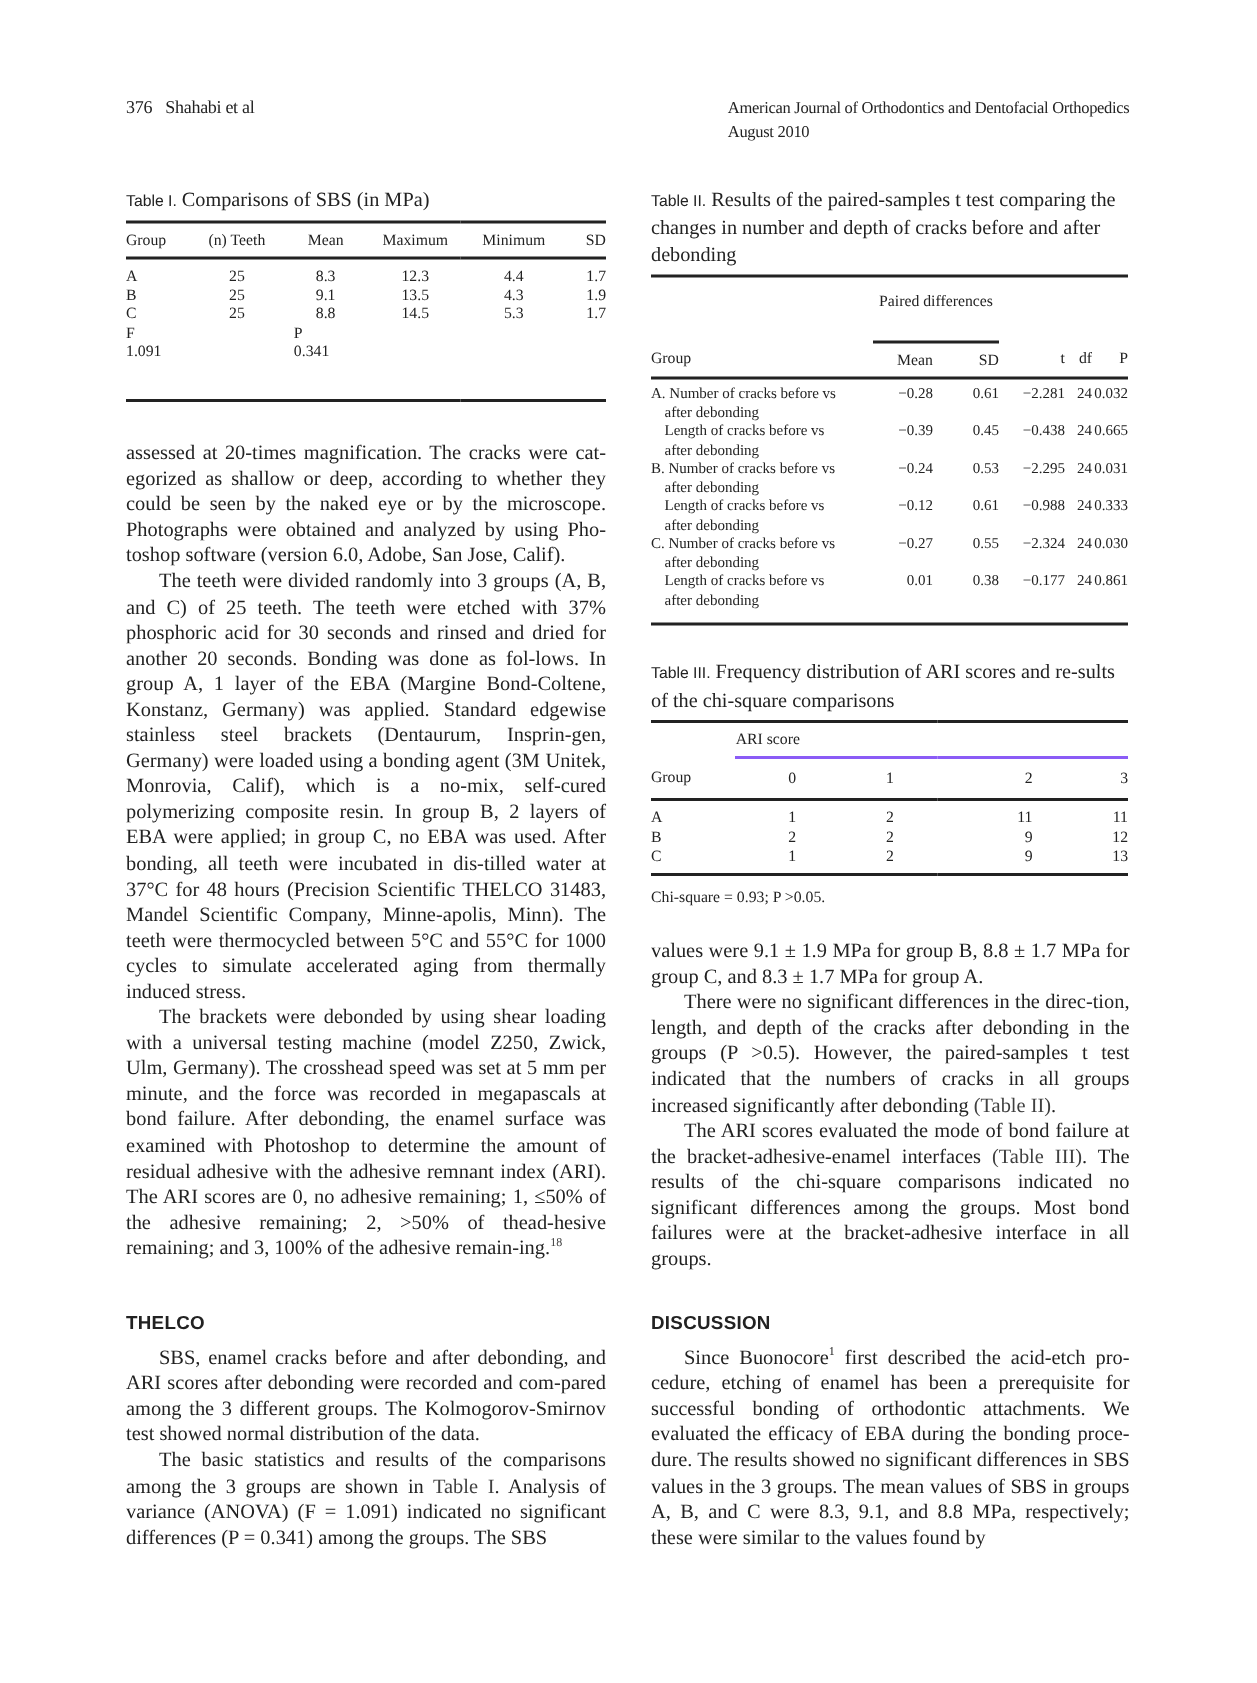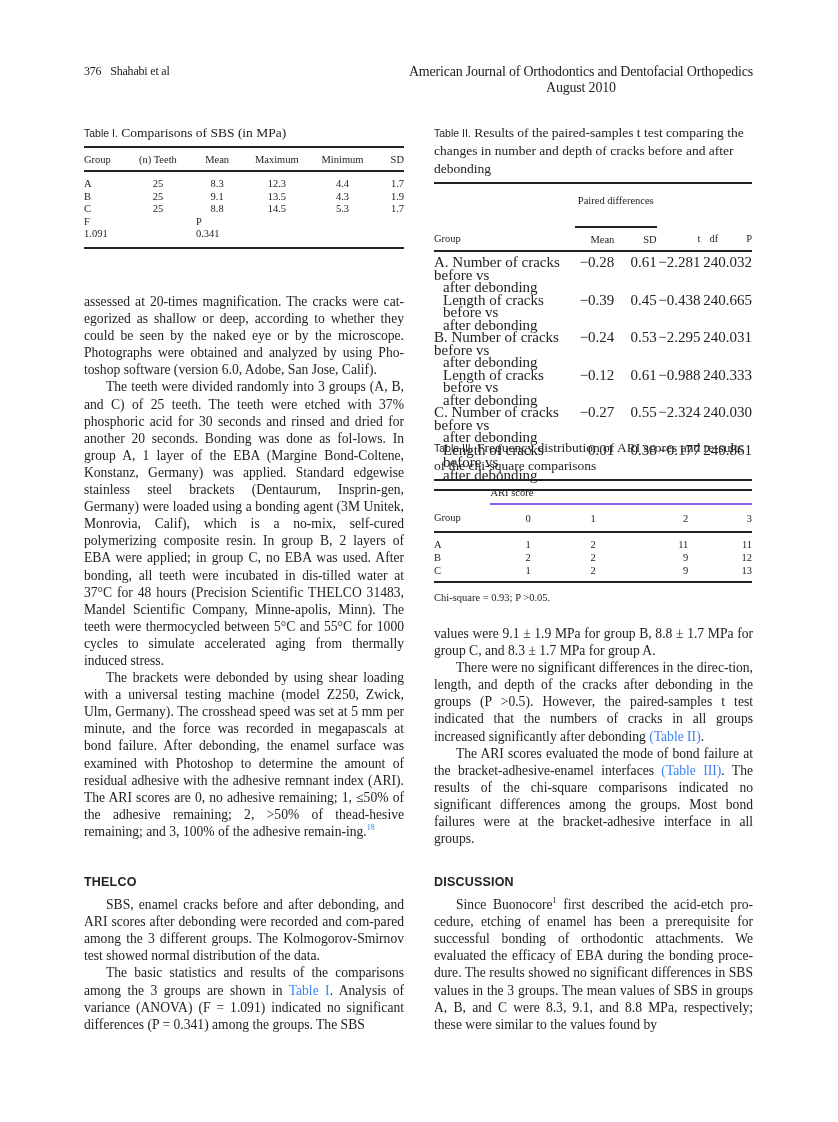--- a/index.html
+++ b/index.html
@@ -2,45 +2,45 @@
 <html><head>
 <meta charset="utf-8">
 <style>
   html, body { margin: 0; padding: 0; background: #ffffff; }
   body { width: 838px; height: 1122px; position: relative; overflow: hidden;
          font-family: "Liberation Serif", "DejaVu Serif", serif; color: #222; }
   .abs { position: absolute; }
   .hdr { font-size: 11.5px; letter-spacing: -0.2px; }
   .hdr-left { left: 84px; top: 64px; font-size: 12px; }
   .hdr-left .pg { margin-right: 6px; }
-  .hdr-right { right: 85px; top: 64px; text-align: center; line-height: 16px; font-size: 14px; }
+  .hdr-right { right: 85px; top: 64px; text-align: left; line-height: 16px; font-size: 11px; }
 
   .tcap { font-size: 13.5px; line-height: 18px; }
   .tcap .tl { font-family: "Liberation Sans", "DejaVu Sans", sans-serif; font-size: 10.5px; }
   table { border-collapse: collapse; font-size: 10.5px; }
   td, th { padding: 0; font-weight: normal; }
 
   
   #t1 { left: 84px; top: 124px; width: 320px; }
   #t1 table { width: 320px; margin-top: 4px; }
   #t1 thead th { height: 22px; text-align: left; border-top: 2.5px solid #222; border-bottom: 2.5px solid #222; }
   #t1 tbody td { height: 12.5px; line-height: 12.5px; }
   #t1 tbody tr:first-child td { padding-top: 6px; }
-  #t1 tbody tr:last-child td { padding-bottom: 6px; border-bottom: 2.5px solid #222; }
+  #t1 tbody tr:last-child td { padding-bottom: 24px; border-bottom: 2.5px solid #222; }
   #t1 .c1 { width: 45px; } #t1 .c2 { width: 62px; text-align: center; }
   #t1 .c3 { width: 52px; text-align: center; } #t1 .c4 { width: 62px; text-align: center; }
   #t1 .c5 { width: 72px; text-align: center; } #t1 .c6 { width: 27px; text-align: right; }
 
   
   #t2 { left: 434px; top: 124px; width: 318px; }
   #t2 table { width: 318px; margin-top: 4px; }
   #t2 .pd-row th { height: 22px; border-top: 2.5px solid #222; vertical-align: bottom; padding-bottom: 20px; }
   #t2 .pd-span { text-align: center; border-bottom: 2px solid #222; }
   #t2 .col-row th { height: 22px; border-bottom: 2.5px solid #222; }
-  #t2 tbody td { font-size: 15px; line-height: 12.5px; vertical-align: top; }
+  #t2 tbody td { font-size: 10px; line-height: 12.5px; vertical-align: top; }
   #t2 tbody tr:first-child td { padding-top: 4px; }
   #t2 tbody tr:last-child td { padding-bottom: 8px; border-bottom: 2.5px solid #222; }
   #t2 .g { width: 148px; text-align: left; }
   #t2 .g .ind { padding-left: 9px; display: block; }
   #t2 .m { width: 40px; text-align: right; }
   #t2 .s { width: 44px; text-align: right; }
   #t2 .t { width: 44px; text-align: right; }
   #t2 .df { width: 18px; text-align: right; }
   #t2 .p { width: 24px; text-align: right; }
 
@@ -58,21 +58,21 @@
   #t3 .c1 { width: 70px; text-align: center; }
   #t3 .c2 { width: 70px; text-align: right; padding-right: 0; }
   #t3 .c3 { width: 70px; text-align: right; }
   #t3 .foot { font-size: 10.5px; margin-top: 9px; }
 
   
   .col { width: 320px; font-size: 13.6px; line-height: 17.1px; text-align: justify; hyphens: manual; }
   .col p { margin: 0; }
   .col p.ind { text-indent: 22px; }
   .col .sup { font-size: 8px; vertical-align: super; line-height: 0; }
-  .col .link { color: #3b82f6; }
+  .col .link { color: #404040; }
   #left-body { left: 84px; top: 293px; }
   #right-body { left: 434px; top: 625px; width: 319px; }
   .sec-head { font-family: "Liberation Sans", "DejaVu Sans", sans-serif; font-size: 12.5px; letter-spacing: 0.2px; margin: 0; }
   #results { left: 84px; top: 874px; }
   #discussion { left: 434px; top: 874px; width: 319px; }
   #results .sec-head, #discussion .sec-head { margin-bottom: 5px; }
 </style>
 </head>
 <body>
 

